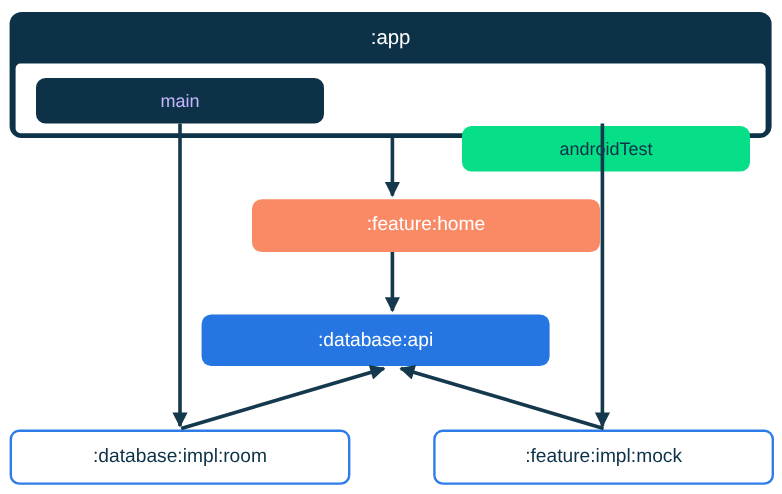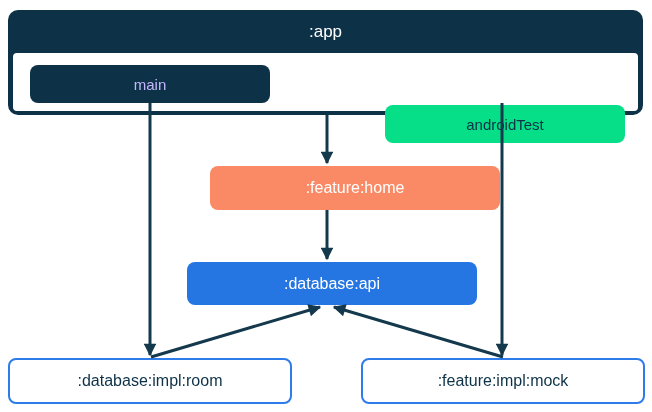--- a/index.html
+++ b/index.html
@@ -53,21 +53,21 @@
   }
   .node-androidtest {
     left: 385px; top: 65px; width: 240px; height: 38px;
     background: #07DE88; color: #0D3247; font-size: 15px; margin-top: 40px;
   }
   .node-feature-home {
     left: 183px; top: 166px; width: 290px; height: 44px;
     background: #FA8A66; color: #ffffff; margin-left: 27px;
   }
   .node-database-api {
-    left: 187px; top: 262px; width: 290px; height: 43px;
+    left: 168px; top: 262px; width: 290px; height: 43px;
     background: #2575E2; color: #ffffff; justify-content: center;
   }
   .node-impl {
     background: #ffffff; color: #0D3247;
     border: 2px solid #2E7CE9;
     top: 358px; width: 284px; height: 46px;
   }
   .node-impl-room { left: 8px; }
   .node-impl-mock { left: 361px; }
   

